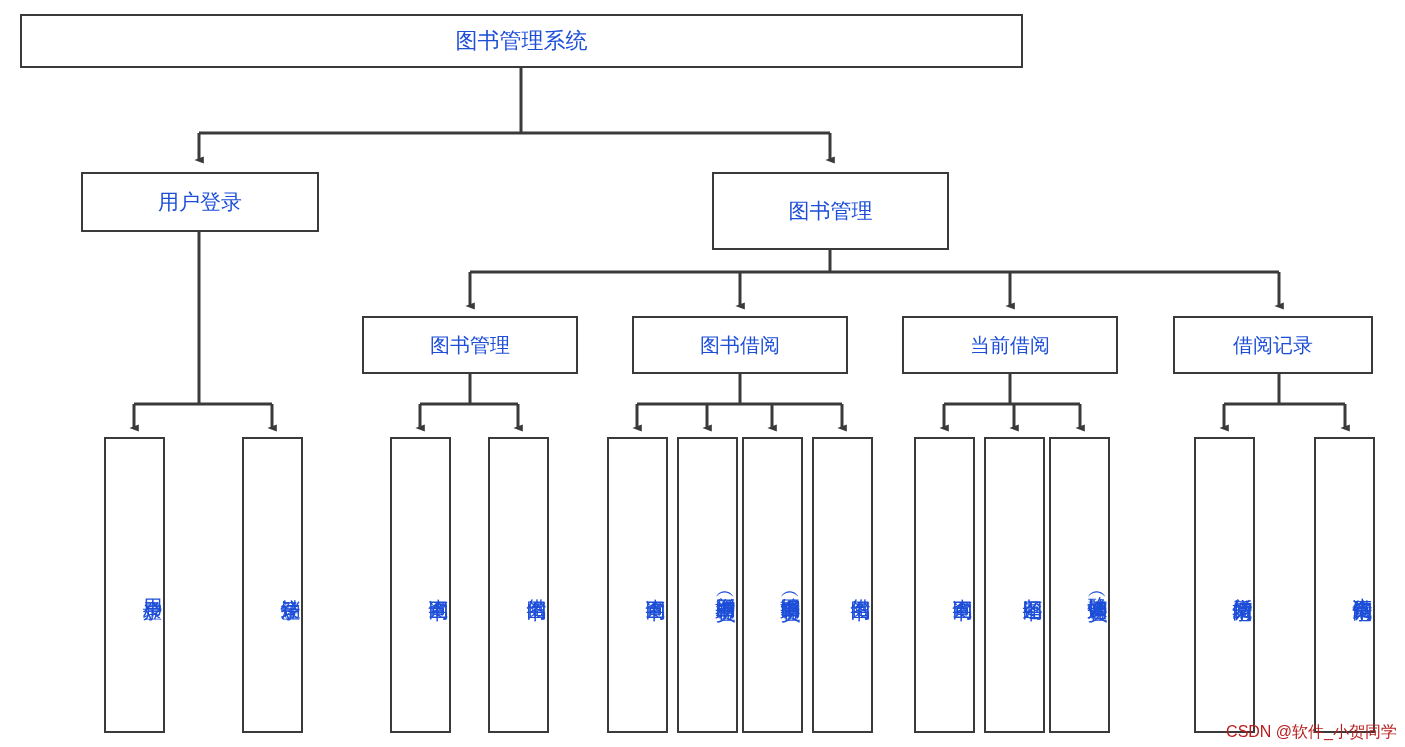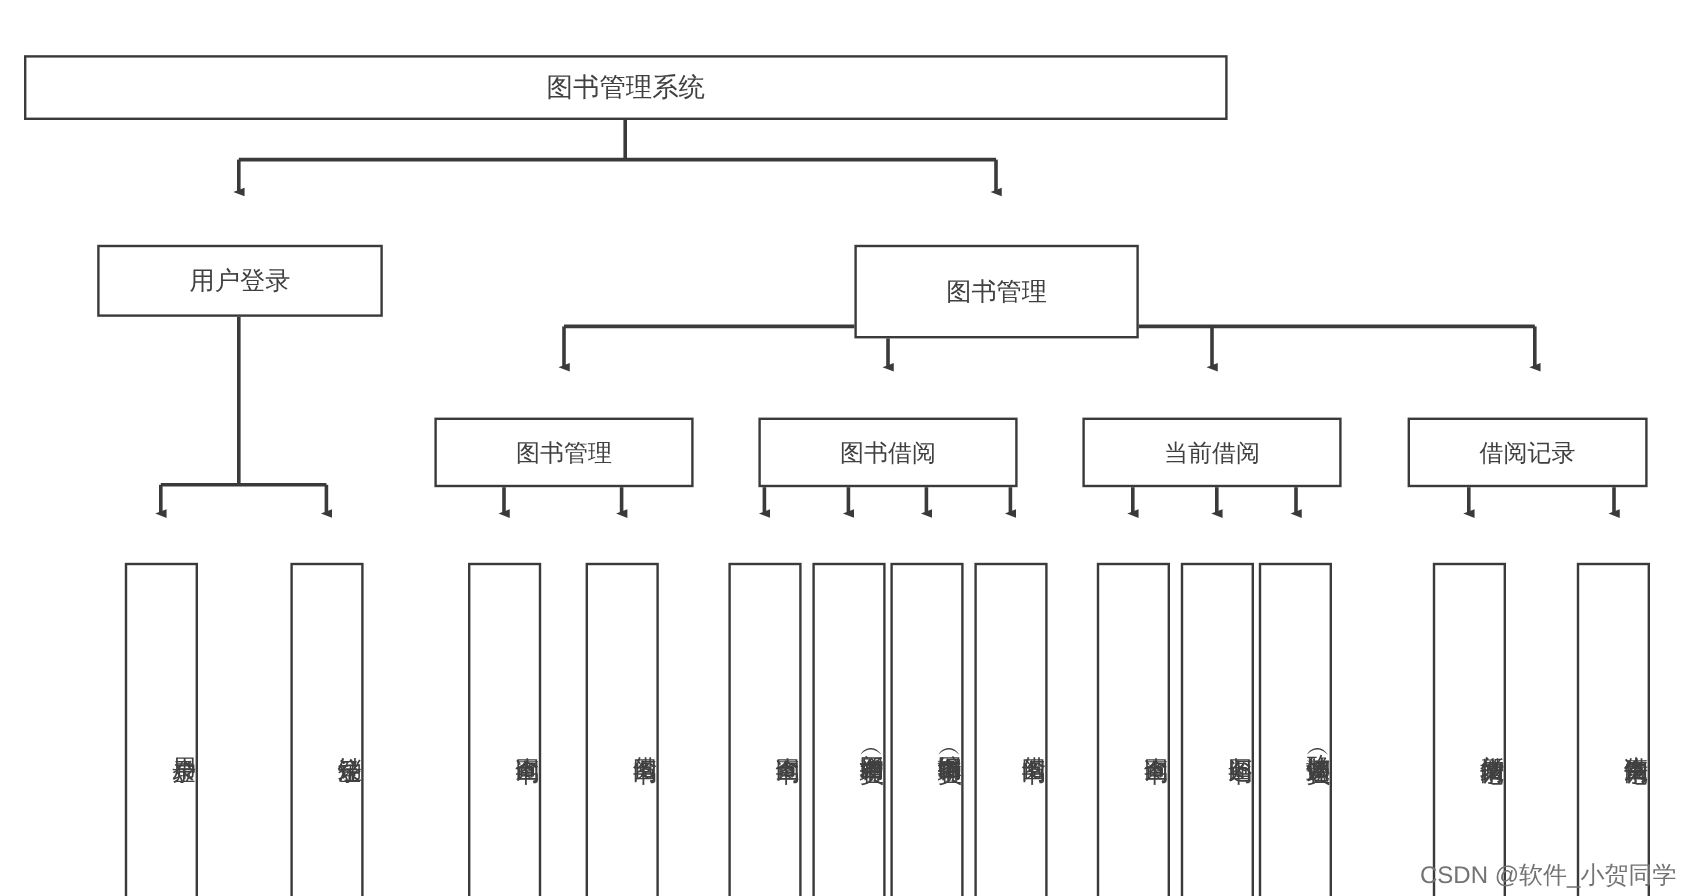--- a/index.html
+++ b/index.html
@@ -26,23 +26,22 @@
     pointer-events: none;
   }
   .node {
     position: absolute;
     box-sizing: border-box;
     border: 2px solid #3a3a3a;
     background: #ffffff;
     display: flex;
     align-items: center;
     justify-content: center;
-    color: #404040;
+    color: #1d4ed8;
     z-index: 2;
-    margin-top: 32px;
   }
   .node.root {
     font-size: 22px;
   }
   .node.level2 {
     font-size: 21px;
   }
   .node.level3 {
     font-size: 20px;
   }
@@ -59,22 +58,22 @@
   }
   .node.leaf .leaf-text {
     writing-mode: vertical-rl;
     text-orientation: upright;
     white-space: nowrap;
   }
   .watermark {
     position: absolute;
     right: 8px;
     bottom: 4px;
-    font-size: 20px;
-    color: #737373;
+    font-size: 16px;
+    color: #b91c1c;
     z-index: 5;
     white-space: nowrap;
   }
 </style>
 </head>
 <body>
 
 <div id="canvas">
 
   <svg id="edges" viewBox="0 0 1405 747">

